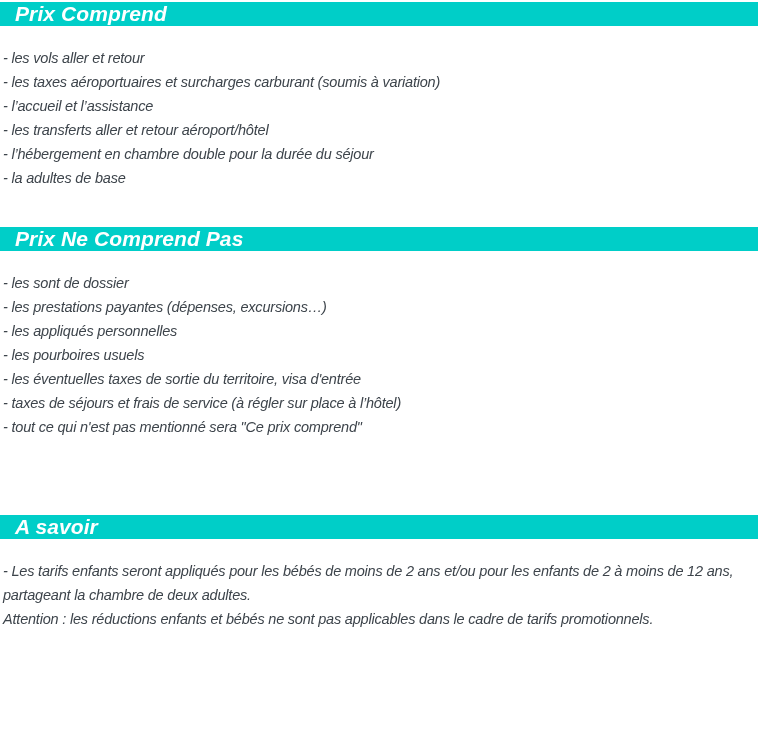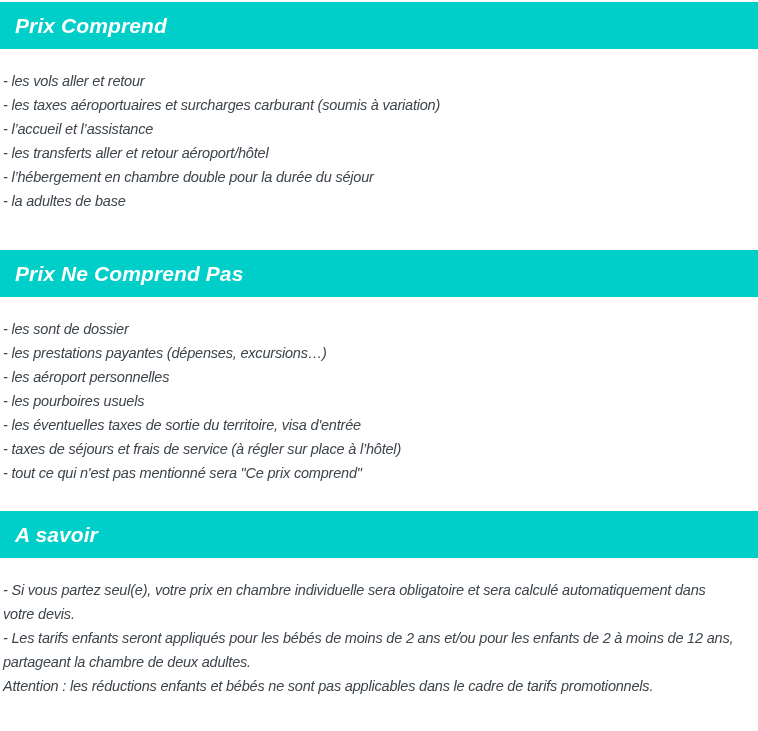--- a/index.html
+++ b/index.html
@@ -12,21 +12,21 @@
     position: relative;
     width: 758px;
     height: 731px;
     background: #ffffff;
     overflow: hidden;
     box-sizing: border-box;
     padding-top: 2px;
   }
   .section { width: 758px; }
   .section-bar {
-    height: 47px;
+    height: 24px;
     background: var(--accent, #00cec8);
     display: flex;
     align-items: center;
     padding: 0 15px;
     box-sizing: border-box;
   }
   .section-title {
     margin: 0;
     color: var(--header-text, #ffffff);
     font-size: 21px;
@@ -40,21 +40,21 @@
   }
   .line, .para {
     margin: 0;
     font-size: 14.5px;
     line-height: 24px;
     font-style: italic;
     letter-spacing: -0.2px;
     color: var(--body-text, #3d444b);
   }
   #section-prix-ne-comprend-pas { margin-top: 37px; }
-  #section-a-savoir { margin-top: 26px; }
+  #section-a-savoir { margin-top: 76px; }
 </style>
 </head>
 <body>
 
 <div class="page">
 
   <section class="section" id="section-prix-comprend">
     <header class="section-bar">
       <h2 class="section-title">Prix Comprend</h2>
     </header>
@@ -68,32 +68,31 @@
     </div>
   </section>
 
   <section class="section" id="section-prix-ne-comprend-pas">
     <header class="section-bar">
       <h2 class="section-title">Prix Ne Comprend Pas</h2>
     </header>
     <div class="section-content">
       <p class="line">- les sont de dossier</p>
       <p class="line">- les prestations payantes (dépenses, excursions…)</p>
-      <p class="line">- les aéroport personnelles</p>
+      <p class="line">- les appliqués personnelles</p>
       <p class="line">- les pourboires usuels</p>
       <p class="line">- les éventuelles taxes de sortie du territoire, visa d'entrée</p>
       <p class="line">- taxes de séjours et frais de service (à régler sur place à l’hôtel)</p>
       <p class="line">- tout ce qui n'est pas mentionné sera "Ce prix comprend"</p>
     </div>
   </section>
 
   <section class="section" id="section-a-savoir">
     <header class="section-bar">
       <h2 class="section-title">A savoir</h2>
     </header>
     <div class="section-content">
-      <p class="para">- Si vous partez seul(e), votre prix en chambre individuelle sera obligatoire et sera calculé automatiquement dans votre devis.</p>
       <p class="para">- Les tarifs enfants seront appliqués pour les bébés de moins de 2 ans et/ou pour les enfants de 2 à moins de 12 ans, partageant la chambre de deux adultes.</p>
       <p class="para">Attention : les réductions enfants et bébés ne sont pas applicables dans le cadre de tarifs promotionnels.</p>
     </div>
   </section>
 
 </div>
 
 </body></html>

